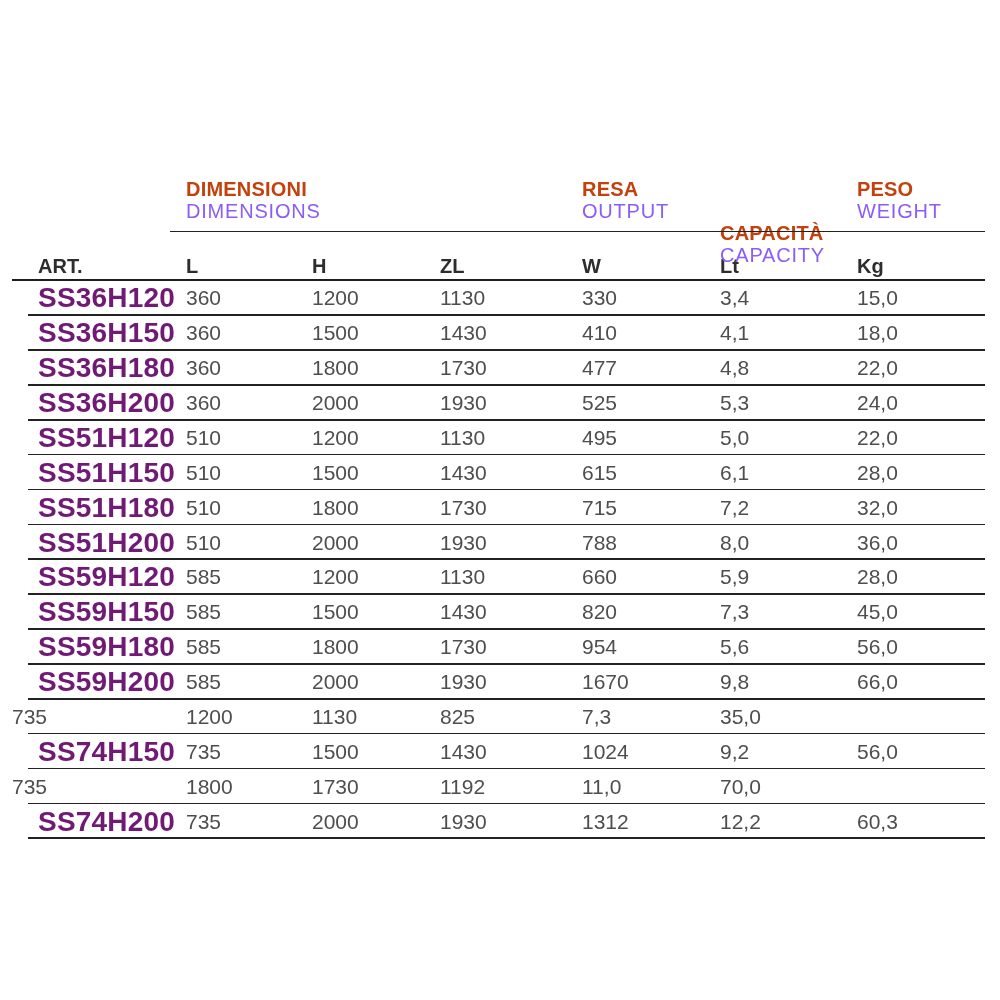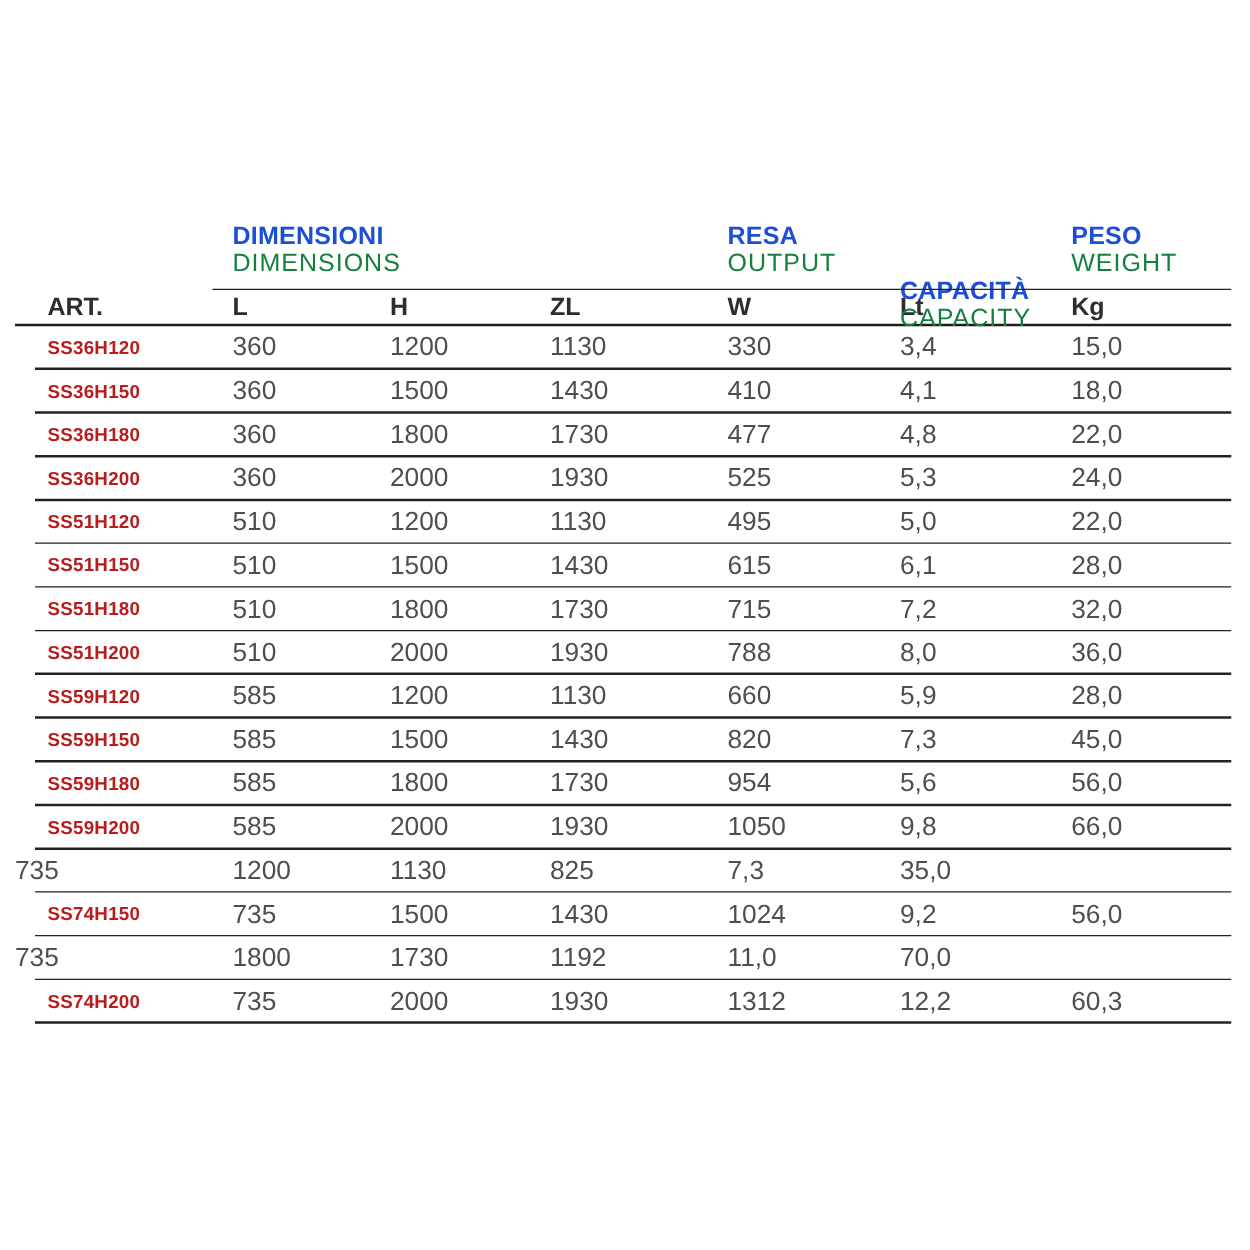--- a/index.html
+++ b/index.html
@@ -42,41 +42,42 @@
   }
   .group-cell { line-height: 1.1; }
   .group-dimensions { grid-column: 2 / span 3; }
   .group-output    { grid-column: 5; }
   .group-capacity  { grid-column: 6; }
   .group-weight    { grid-column: 7; }
   .g-primary {
     font-size: 20px;
     font-weight: 700;
     letter-spacing: 0.2px;
-    color: #1d4ed8;
+    color: #c2410c;
   }
   .g-secondary {
     font-size: 20px;
     font-weight: 400;
     letter-spacing: 0.8px;
-    color: #15803d;
+    color: #8b5cf6;
   }
   .group-underline {
     position: absolute;
     left: 158px;
     right: 0;
     bottom: 0;
     height: 1.5px;
     background: #222222;
   }
 
   
   .col-header-row {
     height: 27px;
     border-bottom: 2.5px solid #1d1d1d;
+    margin-top: 20px;
   }
   .col-h {
     font-size: 20px;
     font-weight: 700;
     color: #2d2d2d;
     padding-top: 1px;
   }
 
   
   .data-row {
@@ -86,23 +87,23 @@
   .data-row::after {
     content: "";
     position: absolute;
     left: 16px;
     right: 0;
     bottom: 0;
     height: 1.6px;
     background: #222222;
   }
   .art {
-    font-size: 15px;
+    font-size: 28px;
     font-weight: 700;
-    color: #b91c1c;
+    color: #701a75;
     letter-spacing: 0.2px;
   }
   .val {
     font-size: 21px;
     font-weight: 400;
     color: #4e4e4e;
   }
 </style>
 </head>
 <body>
@@ -250,21 +251,21 @@
         <div class="cell val">954</div>
         <div class="cell val">5,6</div>
         <div class="cell val">56,0</div>
       </div>
 
       <div class="grid-row data-row">
         <div class="cell art-cell art">SS59H200</div>
         <div class="cell val">585</div>
         <div class="cell val">2000</div>
         <div class="cell val">1930</div>
-        <div class="cell val">1050</div>
+        <div class="cell val">1670</div>
         <div class="cell val">9,8</div>
         <div class="cell val">66,0</div>
       </div>
 
       <div class="grid-row data-row">
         <div class="cell val">735</div>
         <div class="cell val">1200</div>
         <div class="cell val">1130</div>
         <div class="cell val">825</div>
         <div class="cell val">7,3</div>

